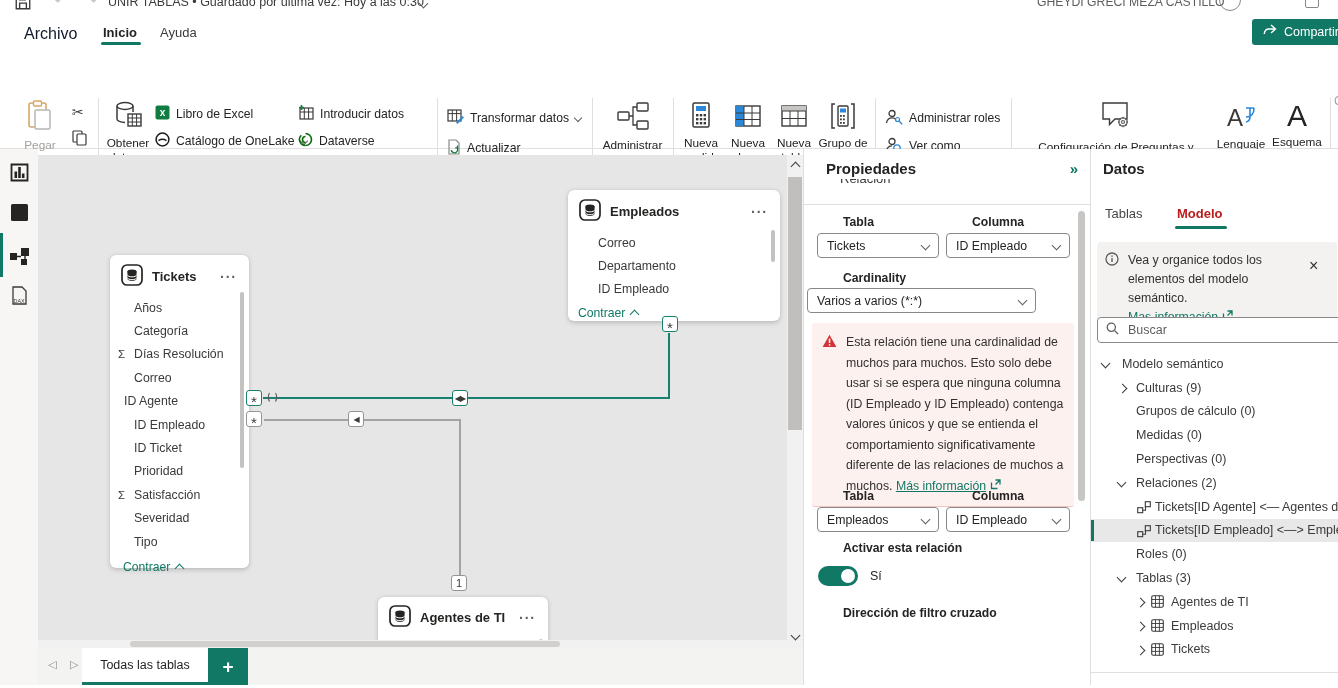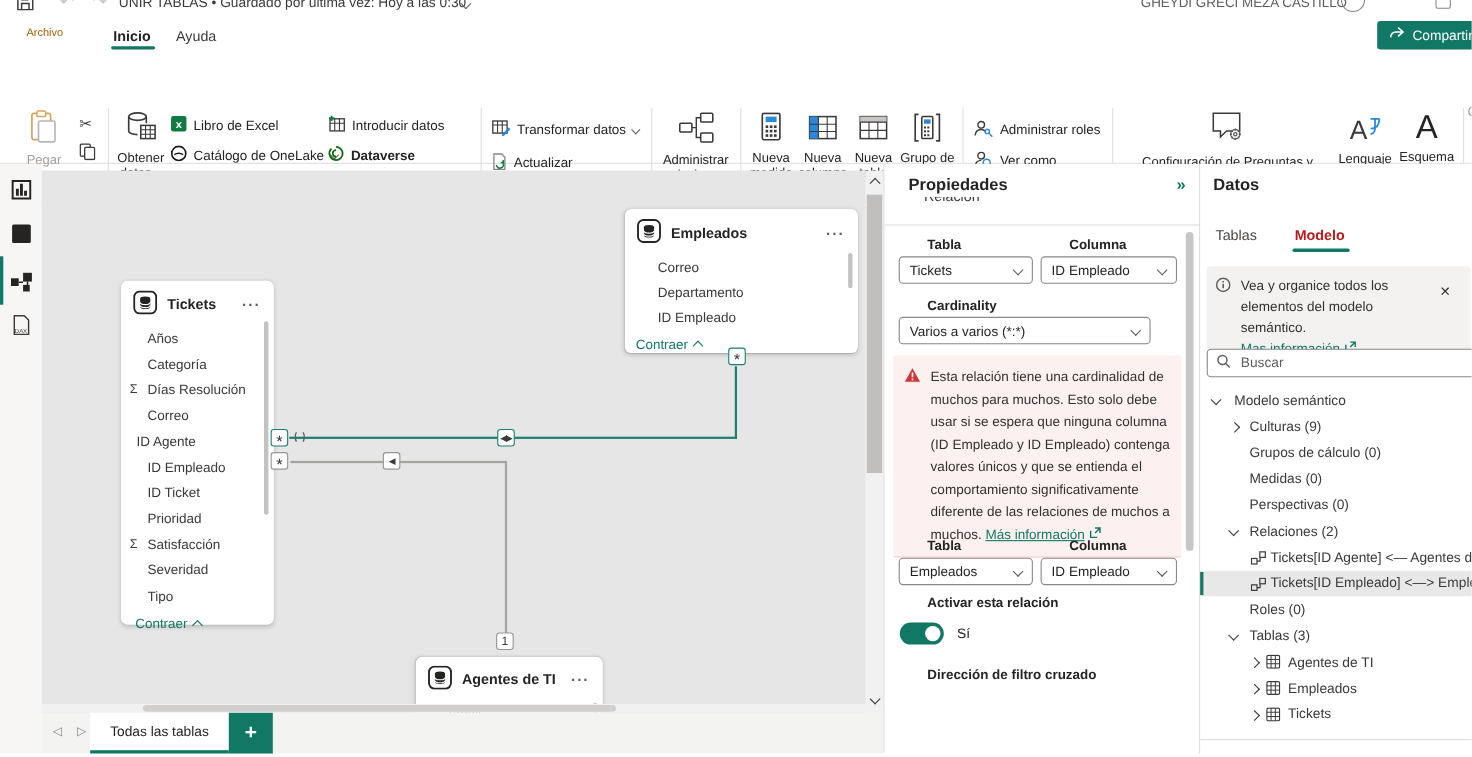--- a/index.html
+++ b/index.html
@@ -76,21 +76,21 @@
     <span class="abs" style="left:54px;top:-9px;font-size:16px;color:#c8c6c4;">↶</span>
     <span class="abs" style="left:84px;top:-9px;font-size:16px;color:#c8c6c4;">↷</span>
     <span class="abs nowrap" style="left:108px;top:-5px;font-size:12.5px;color:#3b3a39;">UNIR TABLAS • Guardado por última vez: Hoy a las 0:30</span>
     <span class="abs chev down" style="left:420px;top:0px;"></span>
     <span class="abs nowrap" style="left:1037px;top:-5px;font-size:12.2px;color:#605e5c;">GHEYDI GRECI MEZA CASTILLO</span>
     <span class="abs" style="left:1219px;top:-11px;width:22px;height:22px;border:1.3px solid #8a8886;border-radius:50%;box-sizing:border-box;"></span>
     <span class="abs" style="left:1305px;top:-6px;width:12px;height:12px;border:1.2px solid #8a8886;border-radius:2px;"></span>
   </div>
 
   <div class="abs" style="left:0;top:22px;width:1338px;height:24px;background:#fff;">
-    <span class="abs" style="left:24px;top:3px;font-size:10px;color:#a16207;">Archivo</span>
+    <span class="abs" style="left:24px;top:3px;font-size:16px;color:#0f172a;">Archivo</span>
     <span class="abs" style="left:103px;top:3px;font-size:13px;font-weight:700;color:#252423;">Inicio</span>
     <span class="abs" style="left:101px;top:20px;width:40px;height:3px;background:#117865;border-radius:2px;"></span>
     <span class="abs" style="left:160px;top:3px;font-size:13px;color:#3b3a39;">Ayuda</span>
 
     <div class="abs" style="left:1252px;top:-3px;width:100px;height:26px;background:#117865;border-radius:3px;display:flex;align-items:center;gap:7px;padding-left:11px;box-sizing:border-box;">
       <span><svg width="14" height="13" viewBox="0 0 14 13">
             <path d="M8 1l4.5 4L8 9M12.5 5H6C3.2 5 1.5 7 1.2 10" fill="none" stroke="#fff" stroke-width="1.4"></path>
           </svg></span>
       <span style="color:#fff;font-size:12.5px;">Compartir</span>
     </div>
@@ -150,21 +150,21 @@
         <span>SQL Server</span>
       </div>
       <div class="smallbtn" style="left:200px;top:10px;">
         <span><svg width="16" height="15" viewBox="0 0 16 15">
               <rect x="2" y="3" width="13" height="11" fill="none" stroke="#3b3a39" stroke-width="1.2"></rect>
               <path d="M2 7h13M6.3 3v11M10.6 3v11" stroke="#3b3a39" stroke-width="1"></path>
               <path d="M3.5 0v5M1 2.5h5" stroke="#107c41" stroke-width="1.6"></path>
             </svg></span>
         <span>Introducir datos</span>
       </div>
-      <div class="smallbtn" style="left:200px;top:37px;font-weight:bold;">
+      <div class="smallbtn" style="left:200px;top:37px;">
         <span><svg width="15" height="15" viewBox="0 0 15 15">
               <path d="M7.5 1.5a6 6 0 110 12" fill="none" stroke="#0b6a0b" stroke-width="1.6"></path>
               <path d="M7.5 13.5a6 6 0 01-4.2-10.3M7.5 4.5a3 3 0 100 6" fill="none" stroke="#0b6a0b" stroke-width="1.6"></path>
             </svg></span>
         <span>Dataverse</span>
       </div>
       <div class="smallbtn" style="left:200px;top:64px;">
         <span><svg width="15" height="16" viewBox="0 0 15 16">
               <path d="M3 1h7l3 3v11H3z" fill="none" stroke="#8a8886" stroke-width="1.2"></path>
               <circle cx="5.5" cy="11" r="4" fill="#fff" stroke="#0078d4" stroke-width="1.3"></circle>
@@ -504,21 +504,21 @@
     <div class="dd abs" style="left:13px;top:84px;width:122px;">
         <span>Tickets</span>
         <span class="chev down"></span>
       </div>
     <div class="dd abs" style="left:142px;top:84px;width:124px;">
         <span>ID Empleado</span>
         <span class="chev down"></span>
       </div>
 
     <span class="abs flabel" style="left:14px;top:122px;">Cardinality</span>
-    <div class="dd abs" style="left:13px;top:139px;width:229px;">
+    <div class="dd abs" style="left:3px;top:139px;width:229px;">
         <span>Varios a varios (*:*)</span>
         <span class="chev down"></span>
       </div>
 
     <div class="abs" style="left:8px;top:174px;width:262px;background:#fdf1f0;border-radius:3px;padding:9px 10px 10px 10px;box-sizing:border-box;border-bottom:1px solid #f0c6c2;">
       <div style="display:flex;gap:9px;">
         <span style="flex:none;margin-top:2px;"><svg width="15" height="14" viewBox="0 0 15 14">
               <path d="M7.5 0.8L14.4 13H0.6z" fill="#d13438"></path>
               <rect x="6.8" y="4.6" width="1.5" height="4.4" fill="#fff"></rect>
               <rect x="6.8" y="10.2" width="1.5" height="1.5" fill="#fff"></rect>

